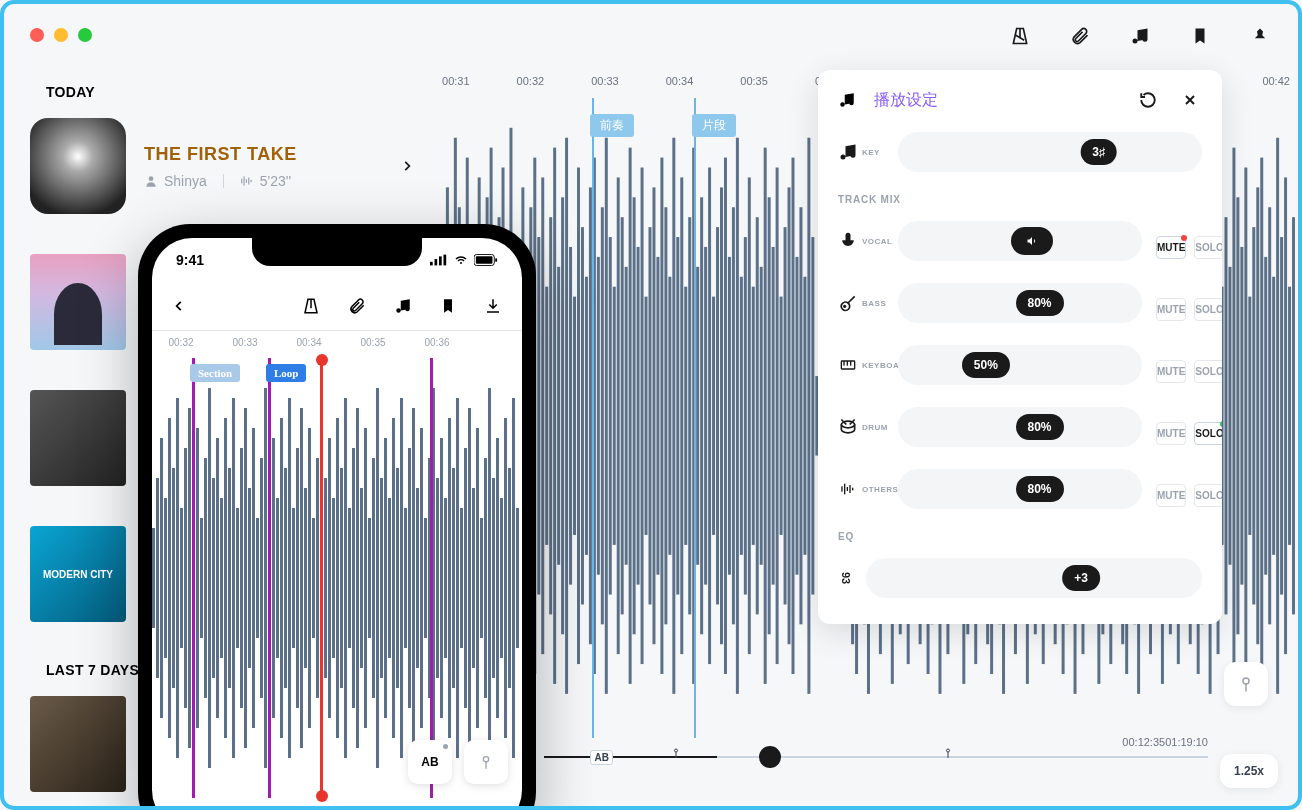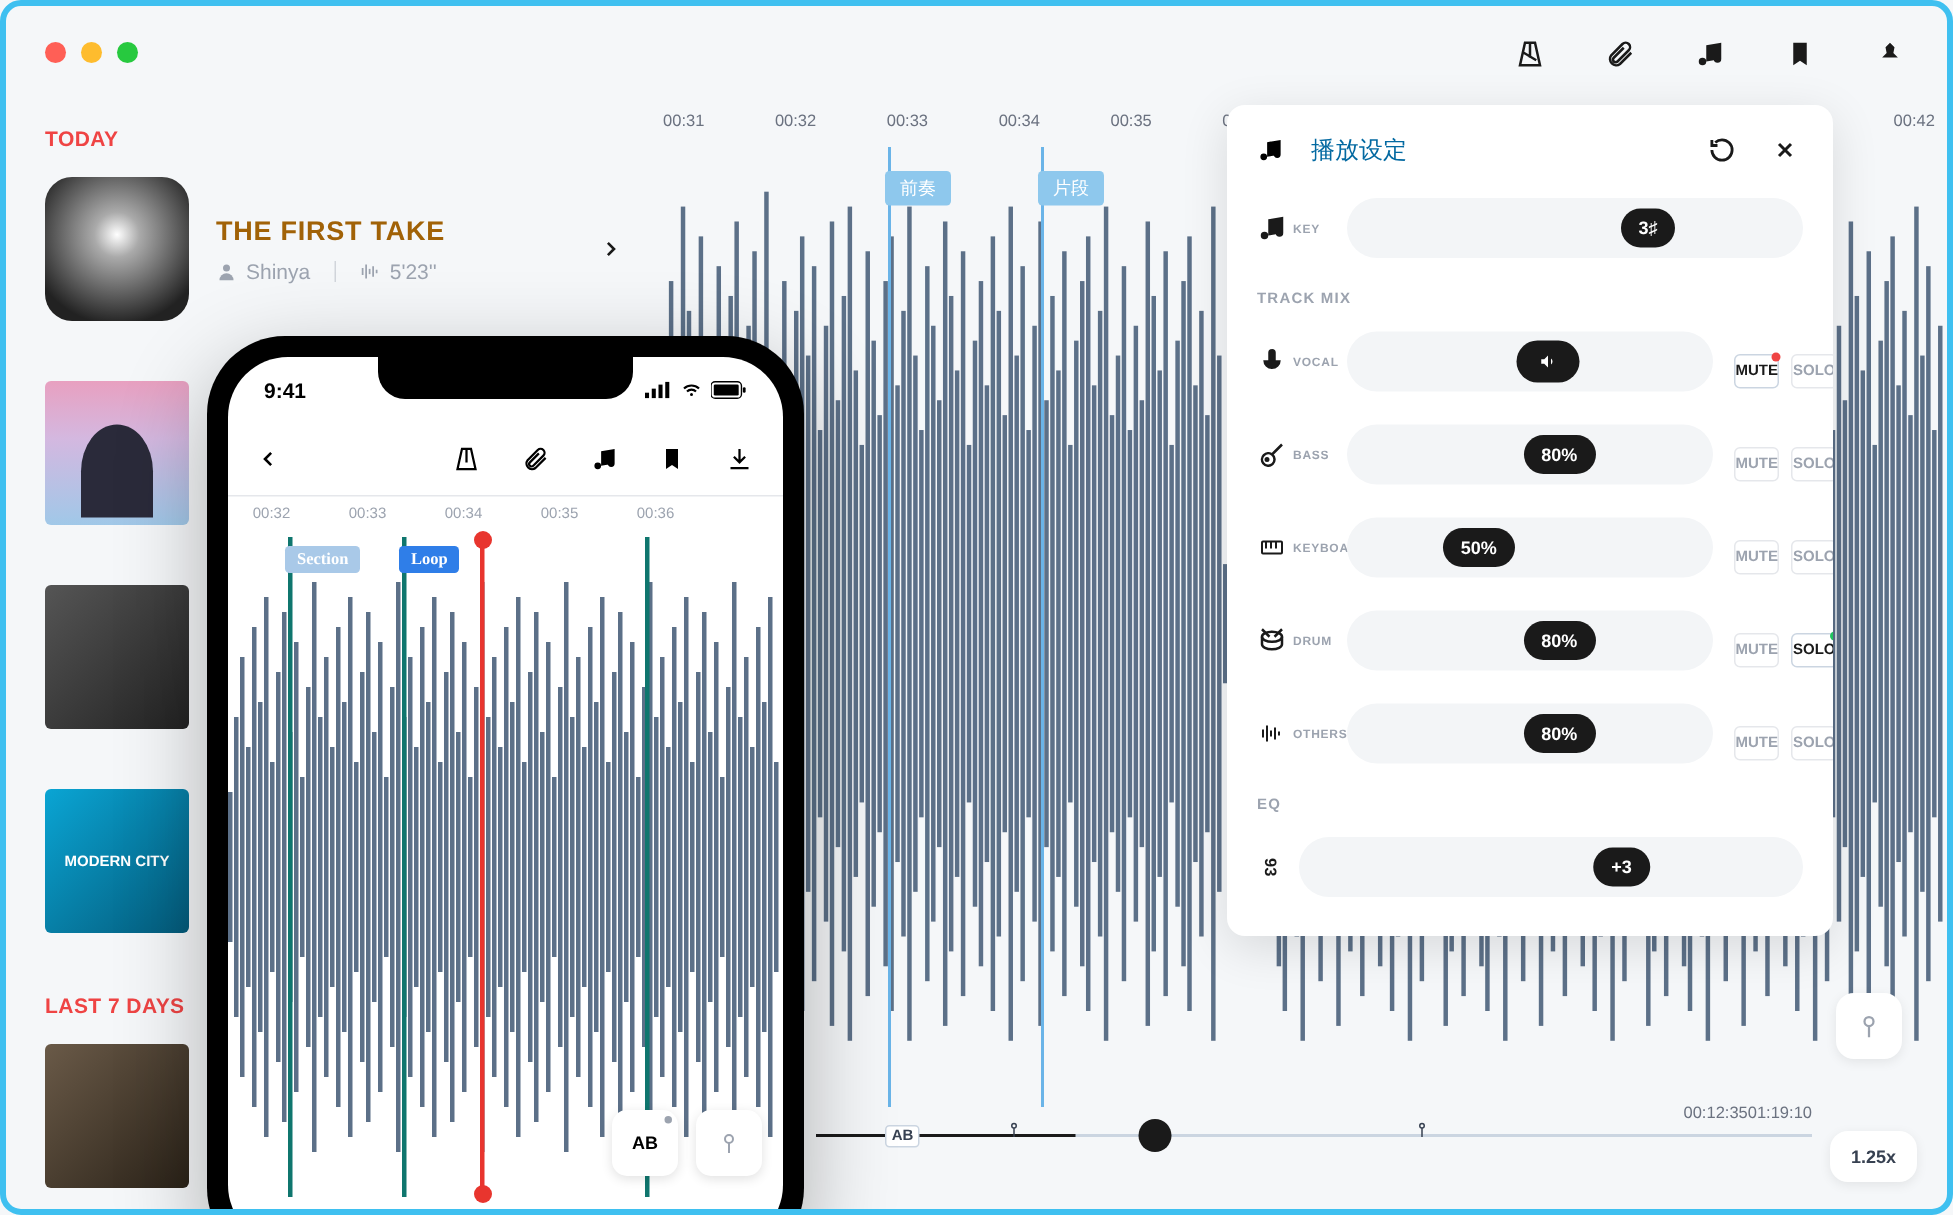--- a/index.html
+++ b/index.html
@@ -6,21 +6,21 @@
 body { font-family: -apple-system, BlinkMacSystemFont, "Segoe UI", sans-serif; background: #f5f7f9; width: 1302px; height: 810px; overflow: hidden; position: relative; border: 4px solid #3fc0f0; border-radius: 14px; }
 
 .traffic-lights { position: absolute; top: 24px; left: 26px; display: flex; gap: 10px; z-index: 50; }
 .traffic-lights span { width: 14px; height: 14px; border-radius: 50%; display: block; }
 .tl-red { background: #ff5f56; } .tl-yellow { background: #febc2e; } .tl-green { background: #27c93f; }
 
 .top-icons { position: absolute; top: 20px; right: 26px; display: flex; gap: 36px; z-index: 50; }
 .top-icons .icon-btn { width: 24px; height: 24px; display: flex; align-items: center; justify-content: center; cursor: pointer; color: #1a1a1a; }
 
 .sidebar { position: absolute; left: 0; top: 60px; bottom: 0; width: 430px; padding: 20px 0 0 26px; }
-.section-label { font-size: 14px; font-weight: 600; color: #ef4444; margin-bottom: 18px; letter-spacing: 0.3px; }
+.section-label { font-size: 14px; font-weight: 600; color: #000000; margin-bottom: 18px; letter-spacing: 0.3px; margin-left: 16px; }
 
 .track-row { display: flex; align-items: center; margin-bottom: 40px; gap: 18px; }
 .thumb { width: 96px; height: 96px; border-radius: 18px; background: #ccc; flex-shrink: 0; overflow: hidden; position: relative; }
 .thumb-inner { width: 100%; height: 100%; }
 .thumb1 { background: radial-gradient(circle at 50% 40%, #fff 0%, #aaa 20%, #222 80%); }
 .thumb2a { background: linear-gradient(180deg, #e8a0c0 0%, #d4b8e0 40%, #a0c8e8 100%); position: relative; }
 .thumb2a::after { content:''; position:absolute; left:25%; top:30%; width:50%; height:65%; background:#2a2a3a; border-radius: 50% 50% 0 0; }
 .thumb3a { background: linear-gradient(135deg,#555 0%, #222 100%); }
 .thumb4a { background: linear-gradient(135deg,#0aa5d4 0%, #045a7a 100%); display:flex; align-items:center; justify-content:center; color:#fff; font-size:10px; font-weight:700; text-align:center; line-height:1.1; }
 .thumb5a { background: linear-gradient(135deg,#6a5a48 0%, #2a2218 100%); }
@@ -55,21 +55,21 @@
 .progress-knob { position:absolute; top:50%; transform:translate(-50%,-50%); width:22px; height:22px; border-radius:50%; background:#1a1a1a; }
 .ab-marker { position:absolute; top:-6px; font-size:10px; font-weight:700; color:#374151; background:#fff; padding:1px 3px; border:1px solid #cbd5e1; border-radius:3px; }
 .pin-marker { position:absolute; top:-10px; color:#374151; }
 .speed-box { position:absolute; right:0; bottom:8px; background:#fff; border-radius:12px; padding:10px 14px; font-weight:700; box-shadow:0 2px 8px rgba(0,0,0,0.08); }
 
 .pin-float { position:absolute; right:30px; bottom:100px; width:44px; height:44px; background:#fff; border-radius:12px; display:flex; align-items:center; justify-content:center; box-shadow:0 2px 8px rgba(0,0,0,0.08); color:#9ca3af; }
 
 
 .settings-panel { position:absolute; top:66px; right:76px; width:404px; background:#fff; border-radius:12px; box-shadow:0 8px 32px rgba(0,0,0,0.12); z-index:40; padding: 0 0 10px 0; max-height: 680px; overflow: hidden; }
 .panel-header { display:flex; align-items:center; padding:18px 20px 14px 20px; gap:18px; }
-.panel-title { font-size:16px; font-weight:500; color:#0369a1; flex:1; }
+.panel-title { font-size:16px; font-weight:500; color:#8b5cf6; flex:1; }
 .panel-icon-btn { width:24px; height:24px; display:flex; align-items:center; justify-content:center; cursor:pointer; color:#1a1a1a; }
 
 .panel-section-label { font-size:10px; font-weight:600; color:#9ca3af; letter-spacing:0.8px; padding: 6px 20px 10px 20px; }
 
 .mix-row { display:flex; align-items:center; padding: 6px 20px 16px 20px; gap:14px; }
 .mix-row.with-btns { padding-right: 10px; }
 .mix-icon-col { width:46px; display:flex; flex-direction:row; align-items:center; gap:4px; color:#1a1a1a; }
 .mix-icon-label { font-size:8px; font-weight:600; color:#9ca3af; letter-spacing:0.5px; }
 .mix-slider { flex:1; background:#f3f5f7; border-radius:22px; height:40px; position:relative; }
 .mix-knob { position:absolute; top:50%; transform:translate(-50%,-50%); background:#1a1a1a; color:#fff; font-size:12px; font-weight:700; padding:6px 12px; border-radius:16px; white-space:nowrap; display:flex; align-items:center; gap:4px; }
@@ -93,21 +93,21 @@
 
 .phone-toolbar { height:48px; display:flex; align-items:center; padding:0 20px; gap:28px; }
 .phone-toolbar .spacer { flex:1; }
 
 .phone-ruler { height:28px; display:flex; align-items:flex-start; padding:0 14px; gap:34px; font-size:10px; color:#9ca3af; border-top:1px solid #e5e7eb; padding-top:6px; }
 .phone-ruler span { width:30px; text-align:center; }
 
 .phone-wave-area { position:relative; height:440px; }
 .phone-wave { position:absolute; inset:0; }
 .phone-marker { position:absolute; top:0; bottom:0; width:3px; }
-.pm-blue { background:#0f766e;font-family:Liberation Serif, serif; }
+.pm-blue { background:#a21caf;font-family:Liberation Serif, serif; }
 .pm-label { position:absolute; top:6px; padding:3px 8px; font-size:11px; font-weight:600; border-radius:3px; color:#fff; white-space:nowrap; }
 .pm-section { left:40px; } .pm-section .pm-label { background:#a9c9e8; left:-2px; }
 .pm-loop { left:116px; } .pm-loop .pm-label { background:#2f7ee8; left:-2px; }
 .pm-loop-end { left:278px; }
 .pm-playhead { left:168px; background:#e8352e; width:3px; }
 .pm-playhead::before, .pm-playhead::after { content:''; position:absolute; left:50%; transform:translateX(-50%); width:12px; height:12px; background:#e8352e; border-radius:50%; }
 .pm-playhead::before { top:-4px; } .pm-playhead::after { bottom:-4px; }
 
 .phone-float-btns { position:absolute; right:14px; bottom:14px; display:flex; gap:12px; }
 .float-btn { width:44px; height:44px; background:#fff; border-radius:10px; box-shadow:0 2px 8px rgba(0,0,0,0.12); display:flex; align-items:center; justify-content:center; font-size:12px; font-weight:700; position:relative; }

